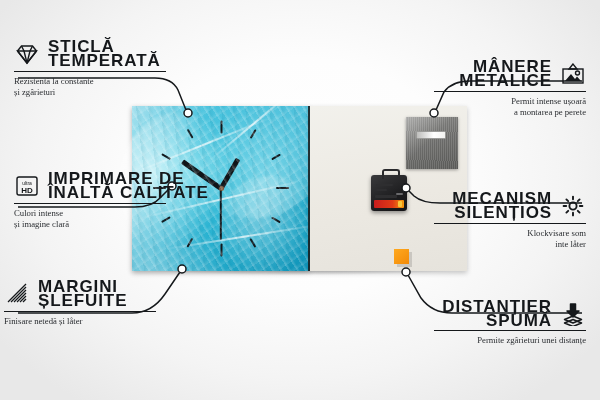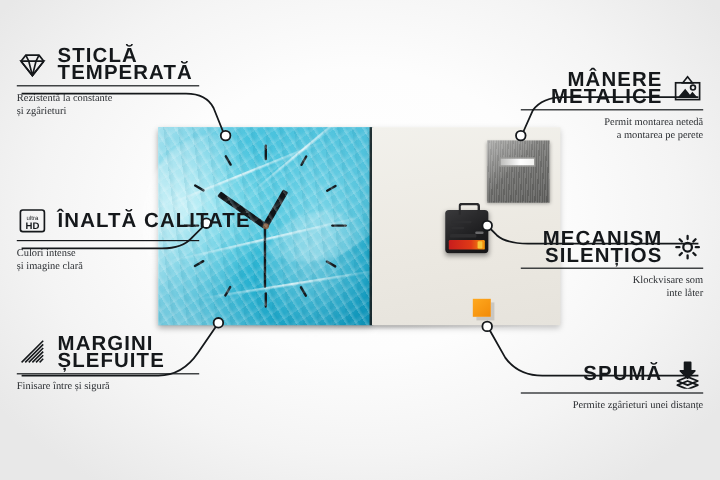--- a/index.html
+++ b/index.html
@@ -202,49 +202,50 @@
   <div class="callout" style="left:14px;top:172px;width:152px;">
     <div class="row">
       <span class="ico">
         <svg viewBox="0 0 26 24">
           <rect x="3" y="3" width="20" height="18" rx="2" fill="none" stroke="#15181b" stroke-width="1.4"></rect>
           <text x="13" y="11" font-family="Liberation Sans, sans-serif" font-size="5" text-anchor="middle" fill="#15181b">ultra</text>
           <text x="13" y="18.5" font-family="Liberation Sans, sans-serif" font-size="8" font-weight="bold" text-anchor="middle" fill="#15181b">HD</text>
         </svg>
       </span>
       <span class="txt-l">
+        <div class="c-title">IMPRIMARE DE</div>
         <div class="c-title">ÎNALTĂ CALITATE</div>
       </span>
     </div>
     <div class="c-rule" style="width:152px;margin-top:4px;"></div>
     <div class="c-sub" style="margin-top:4px;">Culori intense</div>
     <div class="c-sub">și imagine clară</div>
   </div>
 
-  <div class="callout" style="left:14px;top:280px;width:152px;">
+  <div class="callout" style="left:4px;top:280px;width:152px;">
     <div class="row">
       <span class="ico">
         <svg viewBox="0 0 26 24">
             <g stroke="#15181b" stroke-width="1.3" fill="none">
           <path d="M4,20 L22,2"></path>
               <path d="M7,20 L22,5"></path>
               <path d="M10,20 L22,8"></path>
           <path d="M13,20 L22,11"></path>
               <path d="M16,20 L22,14"></path>
               <path d="M19,20 L22,17"></path>
         </g>
           </svg>
       </span>
       <span class="txt-l">
         <div class="c-title">MARGINI</div>
         <div class="c-title">ȘLEFUITE</div>
       </span>
     </div>
     <div class="c-rule" style="width:152px;margin-top:4px;"></div>
-    <div class="c-sub" style="margin-top:4px;">Finisare între și sigură</div>
+    <div class="c-sub" style="margin-top:4px;">Finisare netedă și låter</div>
     <div class="c-sub"></div>
   </div>
 
   <div class="callout" style="left:434px;top:40px;width:152px;">
     <div class="row right">
       <span class="txt-r">
         <div class="c-title">MÂNERE</div>
         <div class="c-title">METALICE</div>
       </span>
       <span class="ico">
@@ -252,21 +253,21 @@
             <g fill="none" stroke="#15181b" stroke-width="1.4">
           <path d="M13,2 L9,7 L17,7 Z"></path>
           <rect x="3" y="7" width="20" height="14"></rect>
           <path d="M5,19 L11,12 L15,17 L17,14.5 L21,19 Z" fill="#15181b" stroke="none"></path>
           <circle cx="17.5" cy="11" r="2"></circle>
         </g>
           </svg>
       </span>
     </div>
     <div class="c-rule" style="width:152px;margin-top:4px;"></div>
-    <div class="c-sub txt-r" style="margin-top:4px;">Permit montarea netedă</div>
+    <div class="c-sub txt-r" style="margin-top:4px;">Permit intense ușoară</div>
     <div class="c-sub txt-r">a montarea pe perete</div>
   </div>
 
   <div class="callout" style="left:434px;top:172px;width:152px;">
     <div class="row right">
       <span class="txt-r">
         <div class="c-title">MECANISM</div>
         <div class="c-title">SILENȚIOS</div>
       </span>
       <span class="ico">
@@ -280,20 +281,21 @@
       </span>
     </div>
     <div class="c-rule" style="width:152px;margin-top:4px;"></div>
     <div class="c-sub txt-r" style="margin-top:4px;">Klockvisare som</div>
     <div class="c-sub txt-r">inte låter</div>
   </div>
 
   <div class="callout" style="left:434px;top:280px;width:152px;">
     <div class="row right">
       <span class="txt-r">
+        <div class="c-title">DISTANȚIER</div>
         <div class="c-title">SPUMĂ</div>
       </span>
       <span class="ico">
         <svg viewBox="0 0 26 24">
             <g fill="none" stroke="#15181b" stroke-width="1.5" stroke-linejoin="round">
           <path d="M10.5,2 L15.5,2 L15.5,9 L19,9 L13,15 L7,9 L10.5,9 Z" fill="#15181b"></path>
           <path d="M13,14 L21.5,17.5 L13,21 L4.5,17.5 Z"></path>
           <path d="M13,17.5 L21.5,21 L13,24.5 L4.5,21 Z"></path>
         </g>
           </svg>

